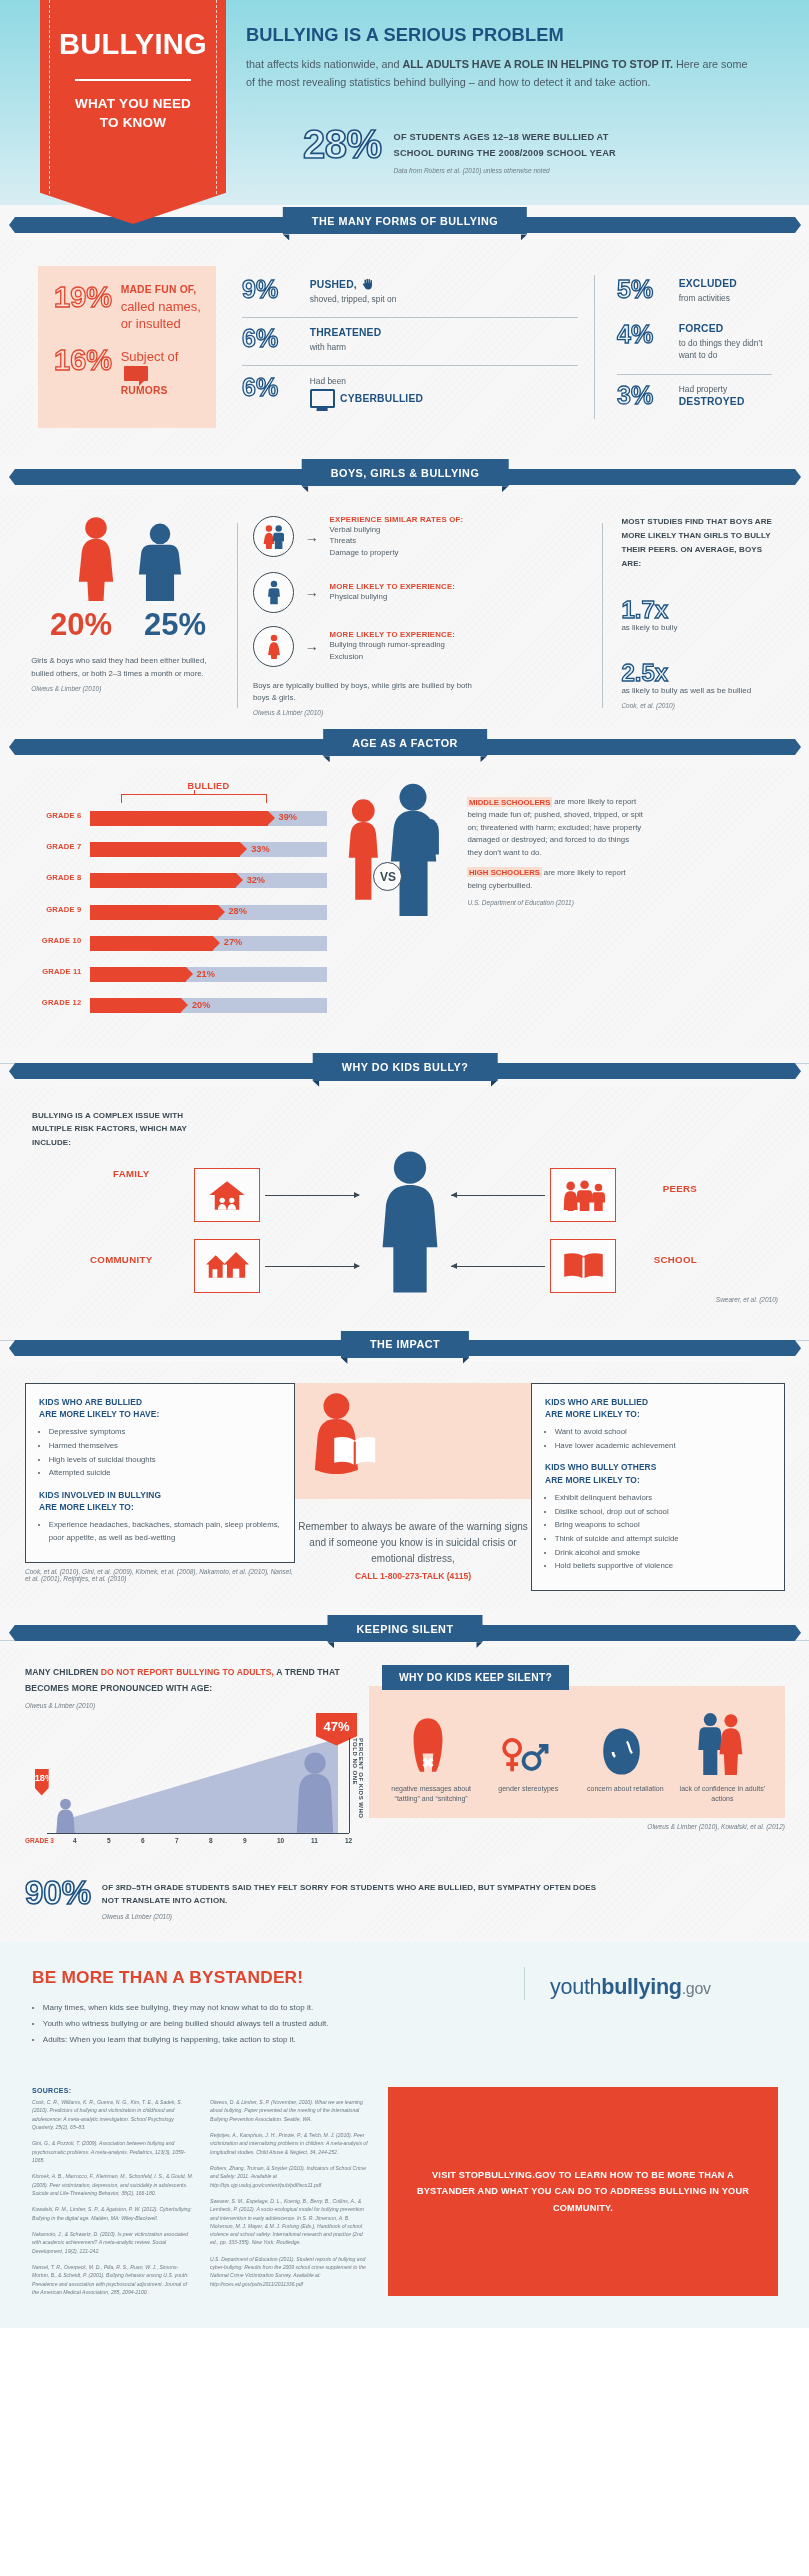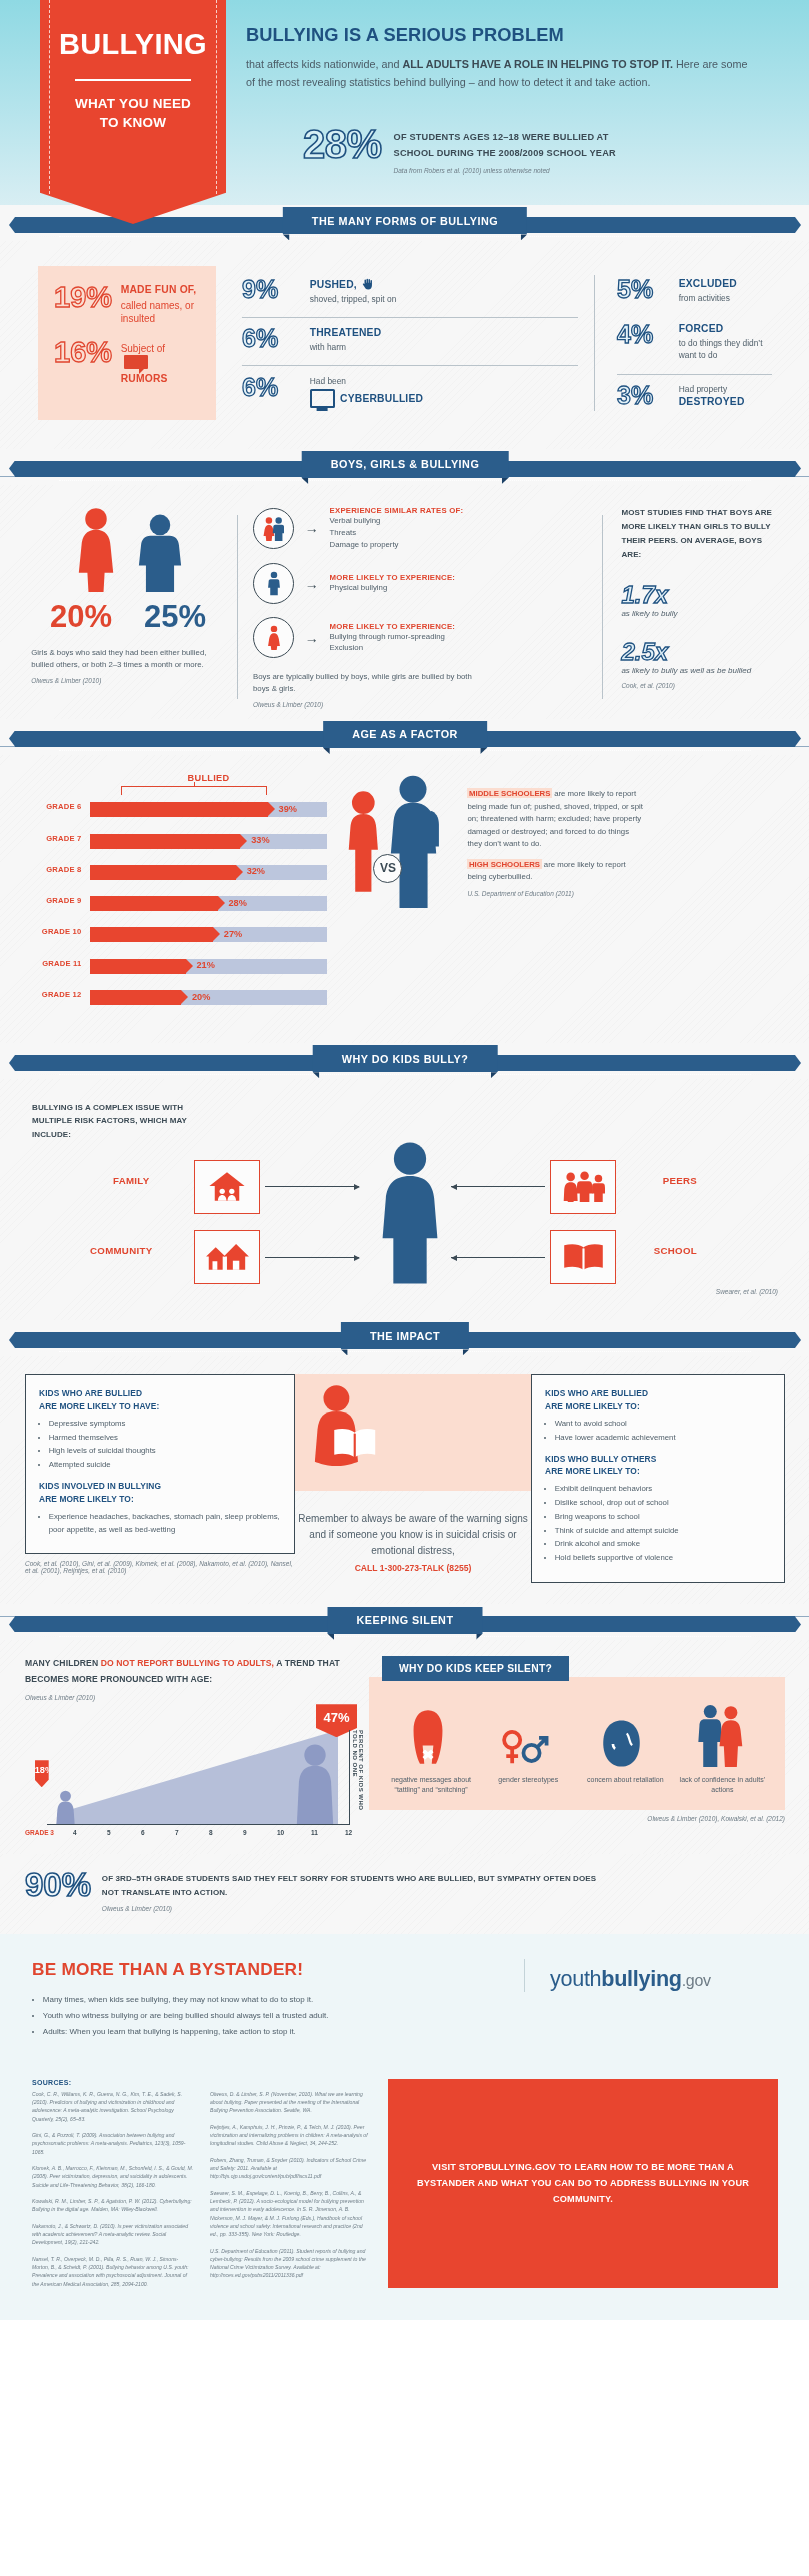--- a/index.html
+++ b/index.html
@@ -83,21 +83,21 @@
 
   
   .forms { display:flex; padding:25px 38px 29px; gap:0; }
   .forms-left { width:178px; background:#fbddd0; padding:18.3px 14px 16px 16px; }
   .fl-row { display:flex; align-items:flex-start; gap:8.6px; margin-bottom:14px; }
   .pct-red {
     font-size:29px; font-weight:bold; color:#fbddd0;
     -webkit-text-stroke:1.3px #e0462f; line-height:.95;
   }
   .fl-row .tx .t1 { color:#e0462f; font-size:10.3px; font-weight:bold; line-height:1.25; letter-spacing:0.2px;}
-  .fl-row .tx .t2 { color:#e0462f; font-size:10px; margin-top:2.2px; line-height:1.3; }
+  .fl-row .tx .t2 { color:#e0462f; font-size:13px; margin-top:2.2px; line-height:1.3; }
   .speech {
     display:inline-block; width:24px; height:14.6px; background:#e0462f; position:relative; vertical-align:middle;
     margin-left:3.2px; border-radius:1.1px;
   }
   .speech:after { content:""; position:absolute; right:3.8px; bottom:-4.9px; border-left:5.4px solid #e0462f; border-bottom:5.4px solid transparent;}
 
   .forms-mid { flex:1; padding:3.2px 16px 0 26px; position:relative; }
   .forms-right { width:178px; padding:3.2px 0 0 23px; position:relative; }
   .fm-item { display:flex; gap:9.7px; align-items:flex-start; padding:7.6px 0 10.8px; }
   .pct-blue {
@@ -127,21 +127,21 @@
   .circ-row { display:flex; align-items:center; gap:10.8px; margin-bottom:13px; }
   .circ {
     width:41px; height:41px; border-radius:50%; border:1.6px solid #3b4a54;
     display:flex; align-items:center; justify-content:center; flex:none; background:#fcfcfc;
   }
   .arrowr { font-size:14px; color:#3b4a54; line-height:1; }
   .circ-row .tx .hd { color:#e0462f; font-size:7.8px; font-weight:bold; letter-spacing:0.2px; }
   .circ-row .tx .li { color:#51606b; font-size:7.8px; line-height:1.5; }
   .bg-right { width:181px; padding-left:19.4px; position:relative; }
   .bg-right .hd { color:#3b4a54; font-size:8px; font-weight:bold; line-height:1.75; letter-spacing:0.1px;}
-  .mult { margin-top:20px;font-style:italic; }
+  .mult { margin-top:26px; }
   .mult .n { font-size:24px; font-weight:bold; color:#dfeff7; -webkit-text-stroke:1.3px #1f5180; line-height:1.1;}
   .mult .c { font-size:8px; color:#51606b; line-height:1.35; }
 
   
   .age { display:flex; padding:18.3px 25px 21.6px; }
   .age-left { width:302px; }
   .bullied-lbl { text-align:center; color:#e0462f; font-weight:bold; font-size:9.2px; letter-spacing:0.3px; margin-left:65px;}
   .bracket { margin:3.2px 0 7.6px 96px; width:146px; height:8.6px; border:1.1px solid #e0462f; border-bottom:none; position:relative;}
   .bracket:after{content:"";position:absolute;left:50%;top:-5.4px;width:1.1px;height:5.4px;background:#e0462f;}
   .bar-row { display:flex; align-items:flex-start; height:27px; margin-bottom:4.3px; }
@@ -560,21 +560,21 @@
   <section class="sec hatch why">
     <div class="why-intro" style="width:178px">BULLYING IS A COMPLEX ISSUE WITH MULTIPLE RISK FACTORS, WHICH MAY INCLUDE:</div>
 
     <div class="why-grid">
 
       <svg style="position:absolute;left:335px;top:-14px" width="86" height="146" viewBox="0 0 160 270">
         <circle cx="80" cy="34" r="30" fill="#2b5d8b"></circle>
         <path d="M80 66c-30 0-43 17-45 42l-6 74h20v84h62v-84h20l-6-74c-2-25-15-42-45-42z" fill="#2b5d8b"></path>
       </svg>
 
-      <div class="wlabel" style="left:81px; top:21px">FAMILY</div>
+      <div class="wlabel" style="left:81px; top:5px">FAMILY</div>
       <div class="wbox" style="left:162px; top:5.4px">
         <svg width="42" height="33" viewBox="0 0 78 62">
           <path d="M39 4 72 30H62v28H16V30H6z" fill="#e8452f"></path>
           <circle cx="30" cy="40" r="5" fill="#fff"></circle>
             <circle cx="48" cy="40" r="5" fill="#fff"></circle>
           <path d="M22 58c0-7 4-11 8-11s8 4 8 11zM40 58c0-7 4-11 8-11s8 4 8 11z" fill="#fff"></path>
         </svg>
       </div>
       <div class="warrow" style="left:233px; top:32px; width:94px"></div>
 
@@ -655,21 +655,21 @@
         <div class="panel">
           <svg width="97" height="97" viewBox="0 0 180 180">
             <circle cx="62" cy="28" r="24" fill="#e8452f"></circle>
             <path d="M62 52c-24 0-33 14-35 34l-5 60c0 0 18 8 40 8s40-8 40-8l-5-60c-2-20-11-34-35-34z" fill="#e8452f"></path>
             <path d="M96 92c-10-8-26-8-38-5v46c12-3 28-3 38 5z" fill="#fff"></path>
             <path d="M96 92c10-8 26-8 38-5v46c-12-3-28-3-38 5z" fill="#fff"></path>
             <path d="M94 94v48h4V94z" fill="#e8452f"></path>
           </svg>
         </div>
         <div class="note">Remember to always be aware of the warning signs and if someone you know is in suicidal crisis or emotional distress,</div>
-        <div class="hot">CALL 1-300-273-TALK (8255)</div>
+        <div class="hot">CALL 1-800-273-TALK (4115)</div>
       </div>
 
       <div class="ibox right">
         <div class="hd">
           <span style="white-space:pre-line">KIDS WHO ARE BULLIED
 ARE MORE LIKELY TO:</span>
         </div>
         <ul>
           <li>Want to avoid school</li>
           <li>Have lower academic achievement</li>

